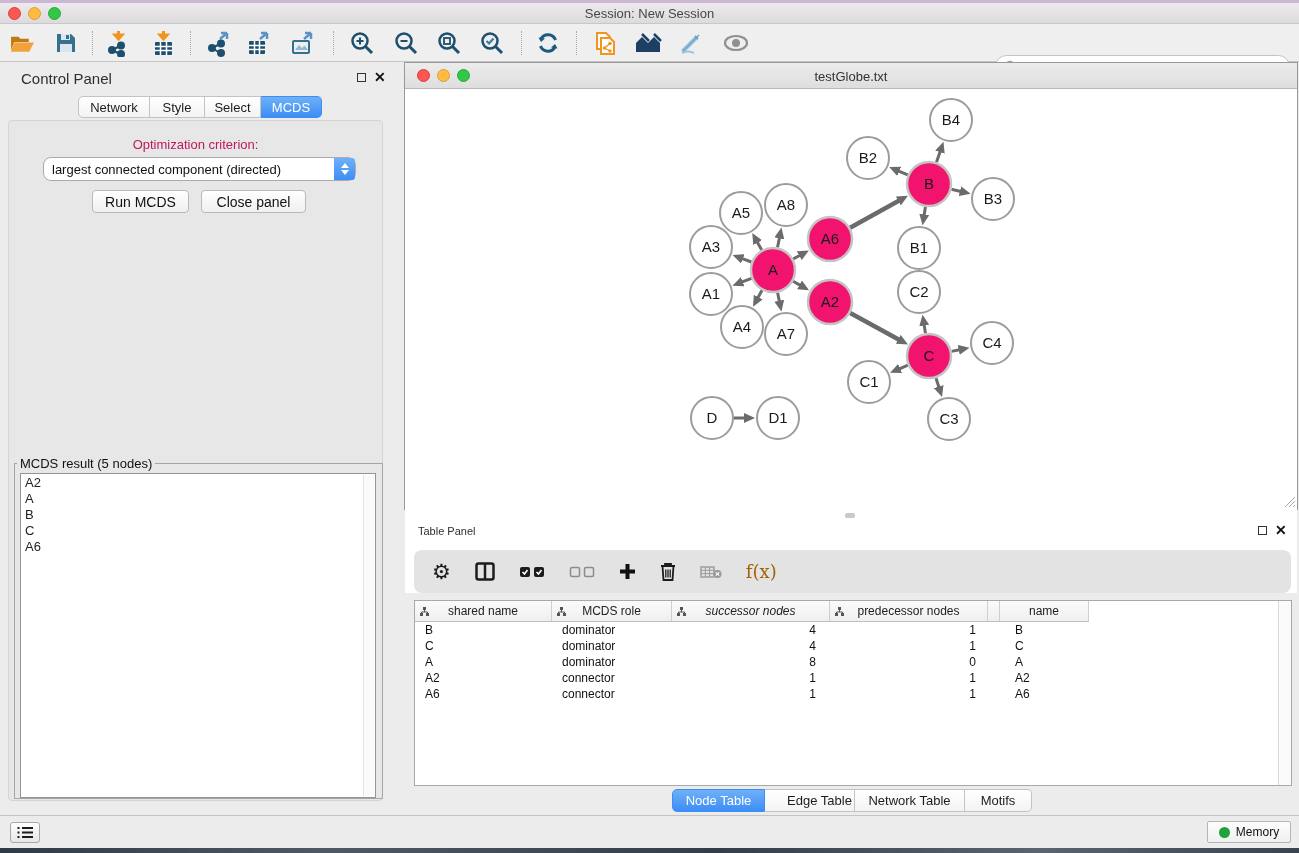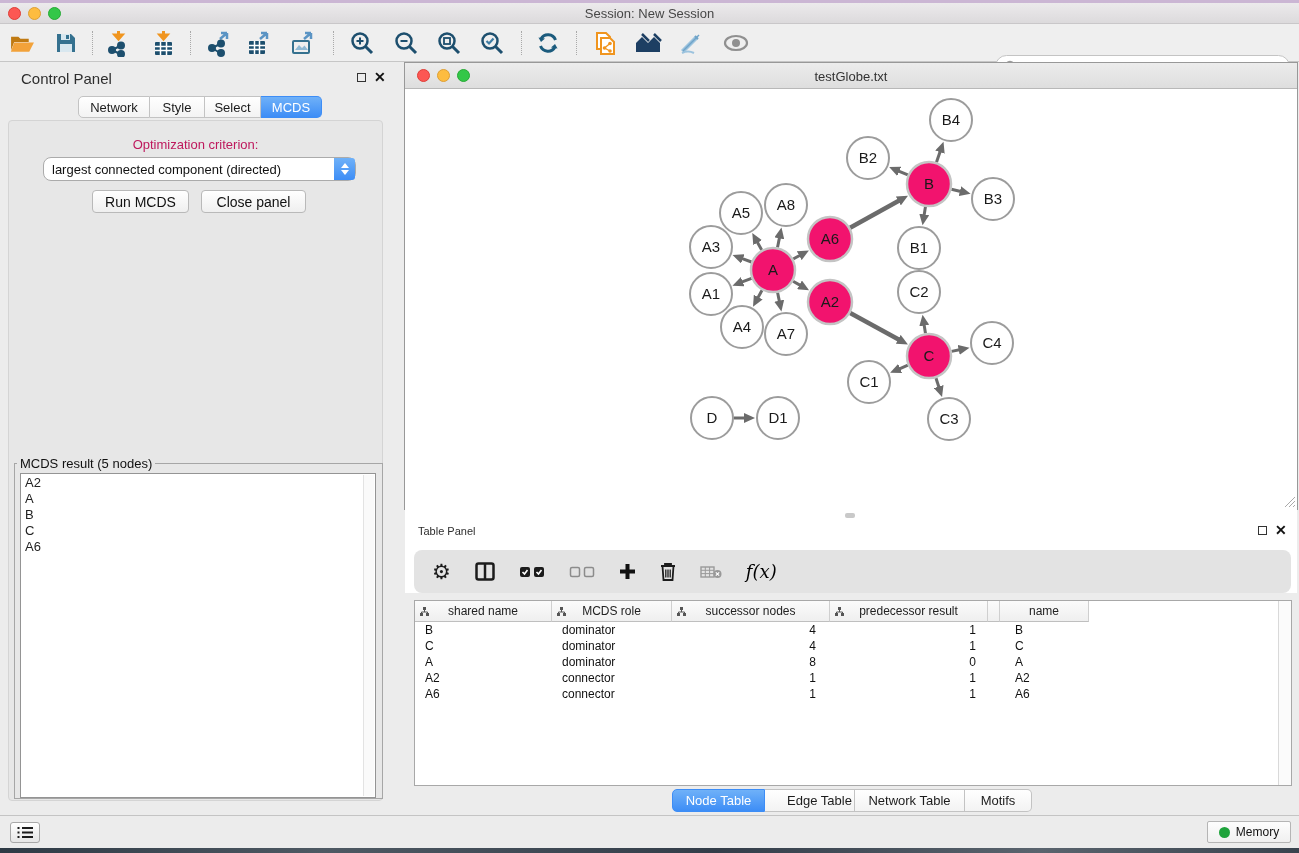--- a/index.html
+++ b/index.html
@@ -65,21 +65,21 @@
   #net-title { left:0; top:6px; width:892px; text-align:center; font-size:13px; color:#333; }
   #net-canvas { left:0; top:26px; width:892px; height:504px; background:#fff; }
   #resize-grip { right:1px; bottom:1px; width:13px; height:13px; }
   #divider-grip { left:845px; top:513px; width:10px; height:5px; background:#c9c9c9; border-radius:2px; }
 
   
   #tp-header { left:418px; top:525px; font-size:11px; color:#2e2e2e; }
   #tp-toolbar { left:414px; top:550px; width:877px; height:43px; background:#e3e3e3; border-radius:8px;
     display:flex; align-items:center; gap:24px; padding-left:18px; }
   .tp-icon { display:flex; align-items:center; justify-content:center; cursor:pointer; }
-  #fx-icon { font-family:"DejaVu Serif", serif; font-style:italic; font-size:18px; color:#000000; }
+  #fx-icon { font-family:"DejaVu Serif", serif; font-size:18px; color:#a16207; }
   #node-table { left:414px; top:600px; width:878px; height:186px; background:#fff; border:1px solid #a8a8a8; overflow:hidden; }
   .th-row { display:flex; height:21px; }
   .th-cell { background:linear-gradient(#fbfbfb,#efefef); border-right:1px solid #cfcfcf; border-bottom:1px solid #bfbfbf;
     position:relative; display:flex; align-items:center; justify-content:center; font-size:12px; color:#222; }
   .th-cell .hdr-icon { position:absolute; left:5px; top:4px; }
   .td-row { display:flex; height:16px; align-items:center; }
   .td-cell { font-size:12px; color:#111; white-space:nowrap; overflow:hidden; }
   #table-vscroll { position:absolute; right:0; top:0; bottom:0; width:13px; background:#fbfbfb; border-left:1px solid #d9d9d9; }
   #tp-tabs { left:672px; top:789px; height:23px; display:flex; }
 
@@ -482,37 +482,37 @@
       </div>
       <div class="th-cell" style="width: 120px;">
         <span class="hdr-icon"><svg width="9" height="9" viewBox="0 0 9 9">
             <rect x="3" y="0" width="3" height="3" fill="#555"></rect>
             <rect x="0" y="6" width="3" height="3" fill="#555"></rect>
             <rect x="6" y="6" width="3" height="3" fill="#555"></rect>
             <path d="M4.5 3v2M1.5 6V5h6v1" stroke="#555" fill="none"></path>
           </svg></span>
         <span>MCDS role</span>
       </div>
+      <div class="th-cell" style="width: 158px; font-style: italic;">
+        <span class="hdr-icon"><svg width="9" height="9" viewBox="0 0 9 9">
+            <rect x="3" y="0" width="3" height="3" fill="#555"></rect>
+            <rect x="0" y="6" width="3" height="3" fill="#555"></rect>
+            <rect x="6" y="6" width="3" height="3" fill="#555"></rect>
+            <path d="M4.5 3v2M1.5 6V5h6v1" stroke="#555" fill="none"></path>
+          </svg></span>
+        <span>successor nodes</span>
+      </div>
       <div class="th-cell" style="width: 158px;">
         <span class="hdr-icon"><svg width="9" height="9" viewBox="0 0 9 9">
             <rect x="3" y="0" width="3" height="3" fill="#555"></rect>
             <rect x="0" y="6" width="3" height="3" fill="#555"></rect>
             <rect x="6" y="6" width="3" height="3" fill="#555"></rect>
             <path d="M4.5 3v2M1.5 6V5h6v1" stroke="#555" fill="none"></path>
           </svg></span>
-        <span>successor nodes</span>
-      </div>
-      <div class="th-cell" style="width: 158px;">
-        <span class="hdr-icon"><svg width="9" height="9" viewBox="0 0 9 9">
-            <rect x="3" y="0" width="3" height="3" fill="#555"></rect>
-            <rect x="0" y="6" width="3" height="3" fill="#555"></rect>
-            <rect x="6" y="6" width="3" height="3" fill="#555"></rect>
-            <path d="M4.5 3v2M1.5 6V5h6v1" stroke="#555" fill="none"></path>
-          </svg></span>
-        <span>predecessor result</span>
+        <span>predecessor nodes</span>
       </div>
       <div class="th-cell" style="width: 12px;"></div>
       <div class="th-cell" style="width: 89px;">
         <span>name</span>
       </div>
     </div>
   <div id="table-body">
       <div class="td-row">
         <div class="td-cell" style="width: 137px; text-align: left; padding-left: 10px;">B</div>
         <div class="td-cell" style="width: 120px; text-align: left; padding-left: 10px;">dominator</div>

